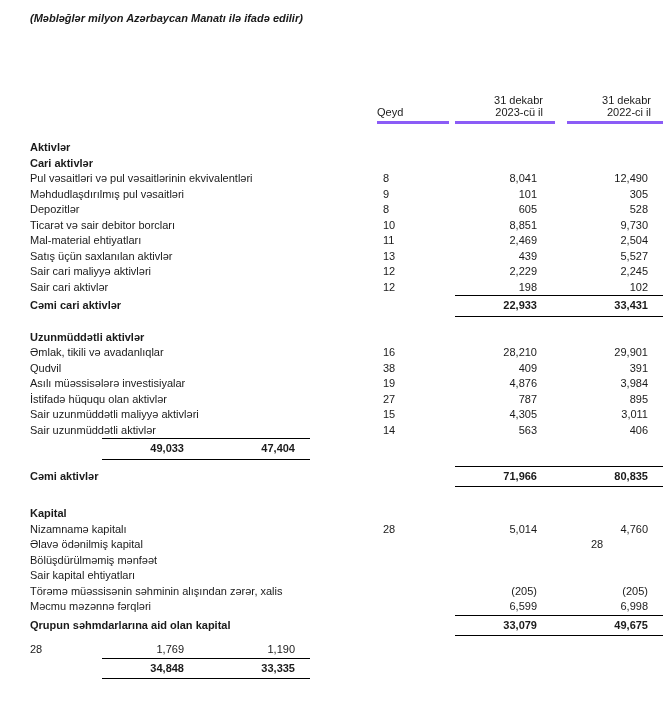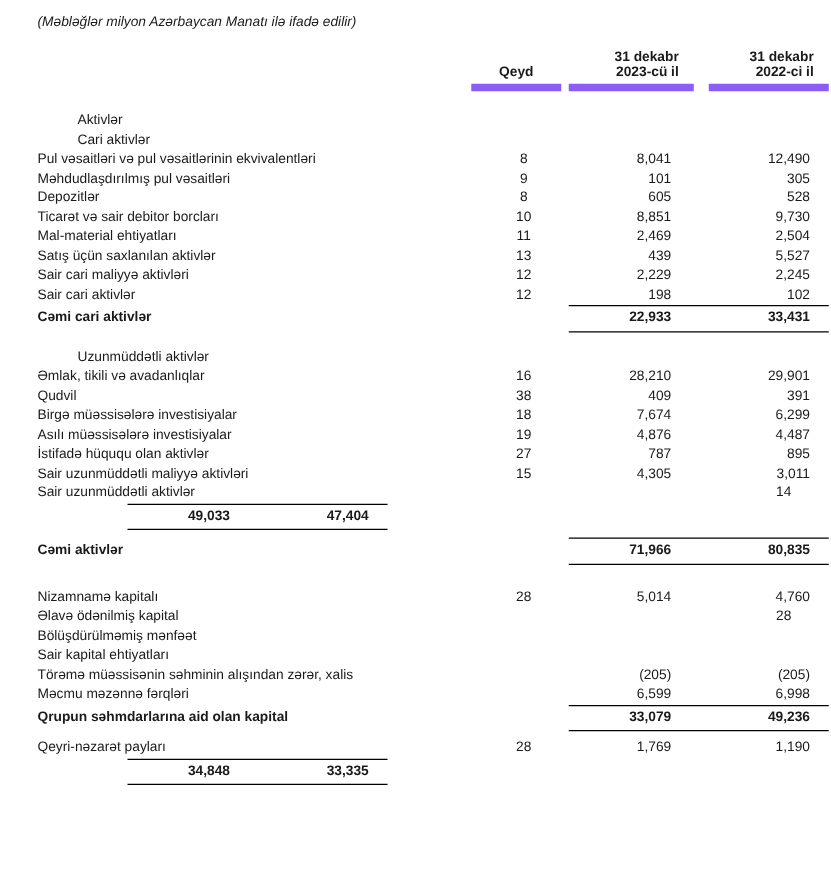--- a/index.html
+++ b/index.html
@@ -6,38 +6,38 @@
   html,body { width:665px; height:706px; }
   body {
     background:#ffffff;
     color:#1a1a1a;
     font-family:"Liberation Sans", sans-serif;
     font-size:11px;
     overflow:hidden;
   }
   .page { padding:12px 2px 0 30px; }
 
-  .note { font-style:italic; margin-bottom:16px; }
+  .note { font-style:italic; margin-bottom:26px;font-weight:bold; }
 
   .header-row { display:flex; align-items:flex-end; }
-  .hdr-cell { font-weight:bold; border-bottom:6px solid #8b5cf6; padding-bottom:3px; }
+  .hdr-cell { font-weight:normal; border-bottom:3px solid #8b5cf6; padding-bottom:3px;margin-top:44px; }
   .hdr-qeyd { width:66px; margin-right:6px; text-align:center; }
   .hdr-val { text-align:right; }
 
   .c-label { flex:1; }
-  .c-qeyd  { width:72px; text-align:center; }
+  .c-qeyd  { width:72px; text-align:left; }
   .c-nums  { width:208px; display:flex; }
   .c-v1 { width:100px; text-align:right; padding-right:18px; }
   .c-v2 { flex:1; margin-left:12px; text-align:right; padding-right:15px; }
   .header-row .c-v1 { padding-right:12px; }
   .header-row .c-v2 { padding-right:12px; }
 
   #table-body { margin-top:16px; }
   .row { display:flex; align-items:center; line-height:15.5px; min-height:15.5px; }
-  .row.section { font-weight:normal;margin-left:32px; }
+  .row.section { font-weight:bold; }
   .row.total { font-weight:bold; }
   .row.total .c-nums {
     border-top:1px solid #000;
     border-bottom:1px solid #000;
     padding:2px 0;
     justify-content:space-between;
   }
   .spacer { height:13px; }
   .spacer.sm { height:6px; }
 </style>
@@ -171,33 +171,25 @@
       </div>
       <div class="row item">
         <div class="c-label">Qudvil</div>
         <div class="c-qeyd">38</div>
         <div class="c-nums">
           <div class="c-v1">409</div>
           <div class="c-v2">391</div>
         </div>
       </div>
       <div class="row item">
-        <div class="c-label">Birgə müəssisələrə investisiyalar</div>
-        <div class="c-qeyd">18</div>
-        <div class="c-nums">
-          <div class="c-v1">7,674</div>
-          <div class="c-v2">6,299</div>
-        </div>
-      </div>
-      <div class="row item">
         <div class="c-label">Asılı müəssisələrə investisiyalar</div>
         <div class="c-qeyd">19</div>
         <div class="c-nums">
           <div class="c-v1">4,876</div>
-          <div class="c-v2">4,487</div>
+          <div class="c-v2">3,984</div>
         </div>
       </div>
       <div class="row item">
         <div class="c-label">İstifadə hüququ olan aktivlər</div>
         <div class="c-qeyd">27</div>
         <div class="c-nums">
           <div class="c-v1">787</div>
           <div class="c-v2">895</div>
         </div>
       </div>
@@ -205,39 +197,51 @@
         <div class="c-label">Sair uzunmüddətli maliyyə aktivləri</div>
         <div class="c-qeyd">15</div>
         <div class="c-nums">
           <div class="c-v1">4,305</div>
           <div class="c-v2">3,011</div>
         </div>
       </div>
       <div class="row item">
         <div class="c-label">Sair uzunmüddətli aktivlər</div>
         <div class="c-qeyd">14</div>
+        <div class="c-nums">
+          <div class="c-v1">563</div>
+          <div class="c-v2">406</div>
+        </div>
       </div>
       <div class="row total">
         <div class="c-qeyd"></div>
         <div class="c-nums">
           <div class="c-v1">49,033</div>
           <div class="c-v2">47,404</div>
         </div>
       </div>
       <div class="spacer sm"></div>
       <div class="row total">
         <div class="c-label">Cəmi aktivlər</div>
         <div class="c-qeyd"></div>
         <div class="c-nums">
           <div class="c-v1">71,966</div>
           <div class="c-v2">80,835</div>
         </div>
       </div>
       <div class="spacer"></div>
       <div class="spacer sm"></div>
+      <div class="row section">
+        <div class="c-label">Kapital</div>
+        <div class="c-qeyd"></div>
+        <div class="c-nums">
+          <div class="c-v1"></div>
+          <div class="c-v2"></div>
+        </div>
+      </div>
       <div class="row item">
         <div class="c-label">Nizamnamə kapitalı</div>
         <div class="c-qeyd">28</div>
         <div class="c-nums">
           <div class="c-v1">5,014</div>
           <div class="c-v2">4,760</div>
         </div>
       </div>
       <div class="row item">
         <div class="c-label">Əlavə ödənilmiş kapital</div>
@@ -265,26 +269,25 @@
         <div class="c-nums">
           <div class="c-v1">6,599</div>
           <div class="c-v2">6,998</div>
         </div>
       </div>
       <div class="row total">
         <div class="c-label">Qrupun səhmdarlarına aid olan kapital</div>
         <div class="c-qeyd"></div>
         <div class="c-nums">
           <div class="c-v1">33,079</div>
-          <div class="c-v2">49,236</div>
+          <div class="c-v2">49,675</div>
         </div>
       </div>
       <div class="spacer sm"></div>
       <div class="row item">
-        <div class="c-label">Qeyri-nəzarət payları</div>
         <div class="c-qeyd">28</div>
         <div class="c-nums">
           <div class="c-v1">1,769</div>
           <div class="c-v2">1,190</div>
         </div>
       </div>
       <div class="row total">
         <div class="c-qeyd"></div>
         <div class="c-nums">
           <div class="c-v1">34,848</div>

